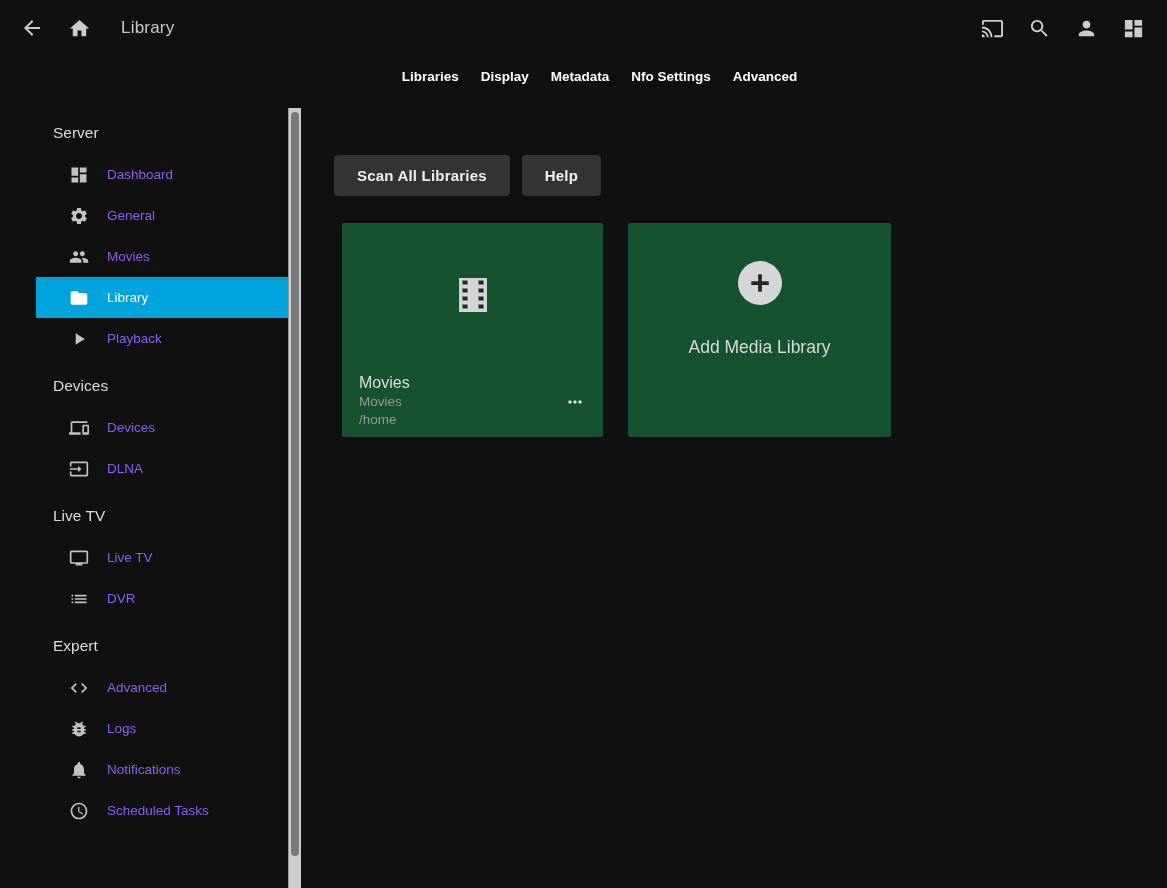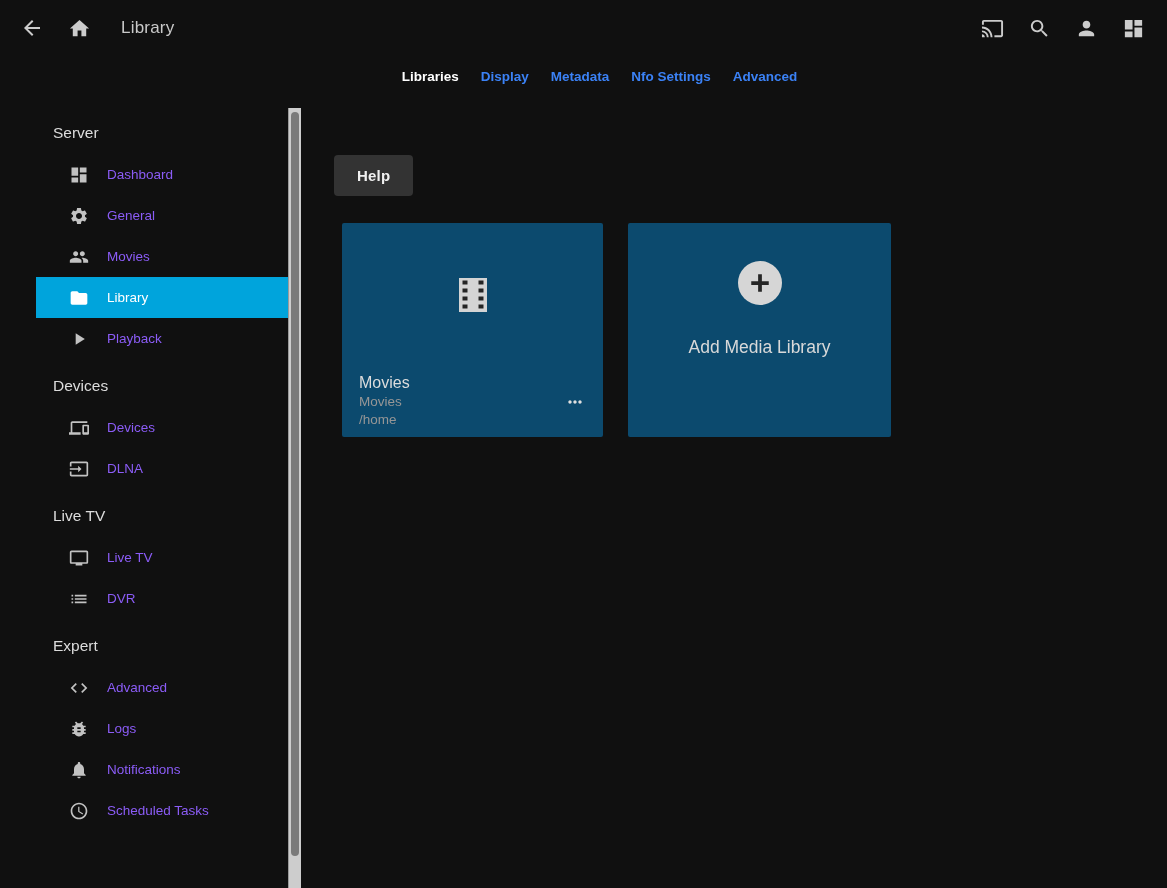--- a/index.html
+++ b/index.html
@@ -35,21 +35,21 @@
   .tabs {
     height:40px;
     display:flex; justify-content:center; align-items:center;
     gap:22px;
     padding-left:32px;
   }
   .tab {
     background:transparent; border:none; cursor:pointer;
     font-family:inherit;
     font-size:13.5px; font-weight:bold;
-    color:#3b82f6;
+    color:#ffffff;
     padding:6px 0;
   }
   .tab.active { color:#ffffff; }
 
   
   .layout {
     display:flex;
     height:792px; 
     padding-left:36px;
   }
@@ -126,21 +126,21 @@
     padding:0 23px;
     cursor:pointer;
     letter-spacing:.2px;
   }
   .cards {
     display:flex; gap:25px;
     margin-top:27px; margin-left:8px;
   }
   .card {
     width:261px; height:214px;
-    background:#0c4a6e;
+    background:#14532d;
     border-radius:2px;
     position:relative;
     cursor:pointer;
   }
   .card-image {
     height:144px;
     display:flex; align-items:center; justify-content:center;
   }
   .card-text { padding:5px 17px 0 17px; }
   .card-title { font-size:16px; color:#dcdcdc; line-height:21px; }
@@ -373,20 +373,21 @@
 
     </div>
 
     <div class="scrollbar">
       <div class="thumb"></div>
     </div>
   </aside>
 
   <main class="main">
     <div class="btn-row">
+      <button class="btn">Scan All Libraries</button>
       <button class="btn">Help</button>
     </div>
 
     <div class="cards">
 
       <div class="card">
         <div class="card-image">
           <span>
             <svg width="28" height="34" viewBox="0 0 28 34">
               <rect x="0" y="0" width="28" height="34" fill="#d4d4d4"></rect>

